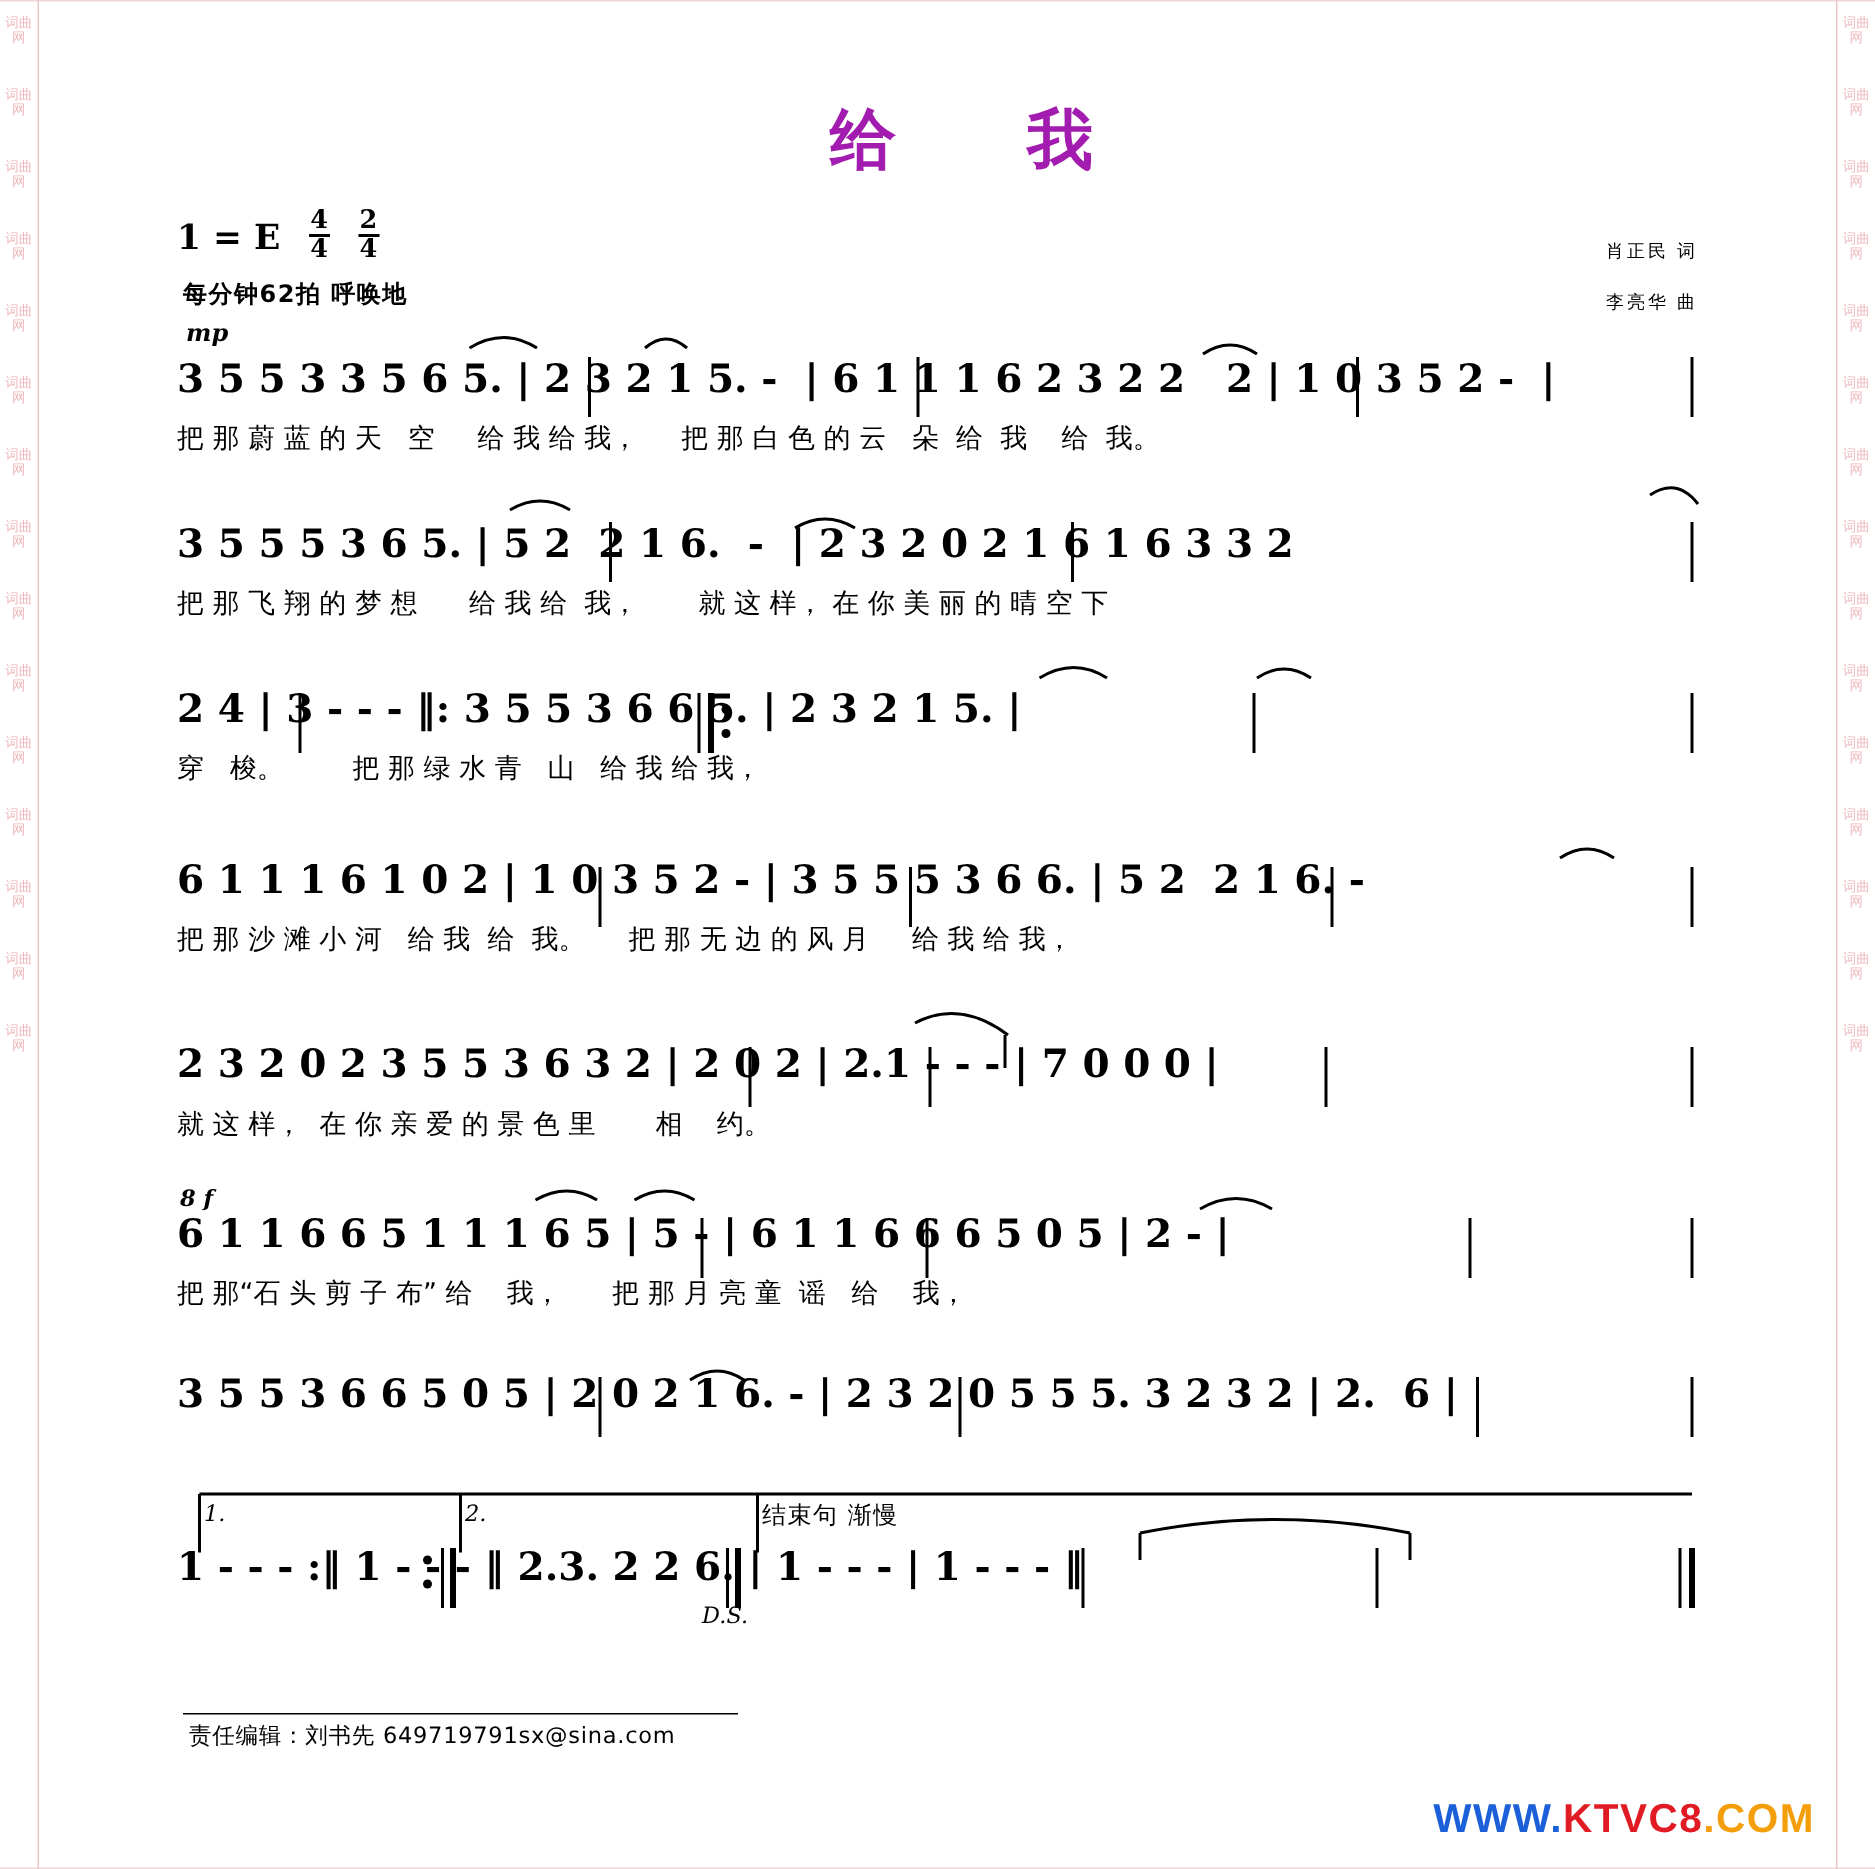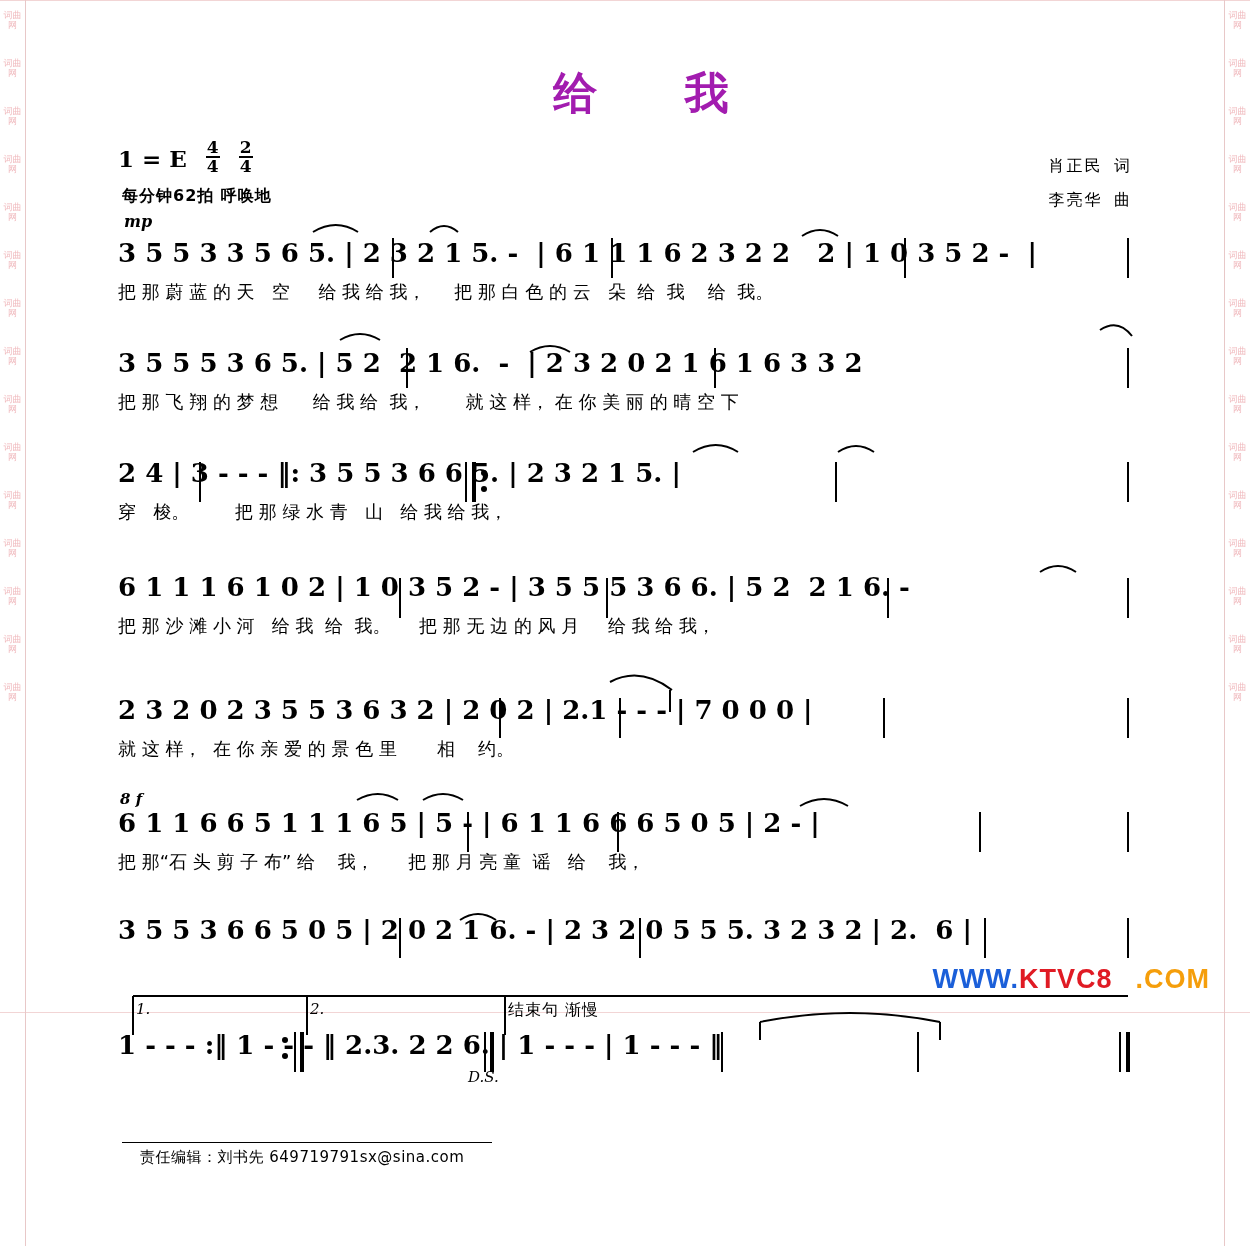--- a/index.html
+++ b/index.html
@@ -10,21 +10,21 @@
   body {
     width: 1250px;
     height: 1246px;
     position: relative;
     font-family: "Liberation Serif", serif;
     overflow: hidden;
   }
   .sheet {
     position: absolute;
     left: 0; top: 0;
-    width: 1250px; height: 1013px;
+    width: 1250px; height: 1246px;
     background: #ffffff;
   }
   
   .wm-strip {
     position: absolute;
     top: 0;
     width: 26px;
     height: 1246px;
     display: flex;
     flex-direction: column;
@@ -99,22 +99,22 @@
     font-size: 16px;
     font-weight: bold;
     font-family: "DejaVu Sans", sans-serif;
     letter-spacing: 1px;
   }
   .credits {
     position: absolute;
     right: 118px;
     top: 150px;
     text-align: right;
-    font-size: 16px;
-    font-family: Liberation Mono, monospace;
+    font-size: 12px;
+    font-family: Liberation Sans, sans-serif;
     line-height: 34px;
     letter-spacing: 2px;
   }
 
   .dyn {
     position: absolute;
     font-style: italic;
     font-weight: bold;
     font-family: "DejaVu Serif", serif;
     font-size: 16px;
@@ -150,35 +150,34 @@
     height: 1px;
     background: #000;
   }
   .editor {
     position: absolute;
     left: 126px;
     top: 1148px;
     font-size: 15px;
     font-family: "DejaVu Sans", sans-serif;
     letter-spacing: 0.5px;
-    margin-left: 14px;
   }
   .site {
     position: absolute;
     right: 40px;
     bottom: 18px;
     font-family: "Liberation Sans", sans-serif;
     font-size: 27px;
     font-weight: bold;
     color: #16a34a;
     letter-spacing: 1px;
   }
   .site .red { color: #e01b24; }
   .site .blue { color: #1b5fd9; }
-  .site .orange { color: #f59e0b; margin-left: 23px; }
+  .site .orange { color: #f59e0b; }
 
   
   .overlay { position: absolute; left: 0; top: 0; width: 1250px; height: 1246px; pointer-events: none; }
 </style>
 </head>
 <body>
 
 <div class="sheet">
 
   <div class="page-border-top"></div>

